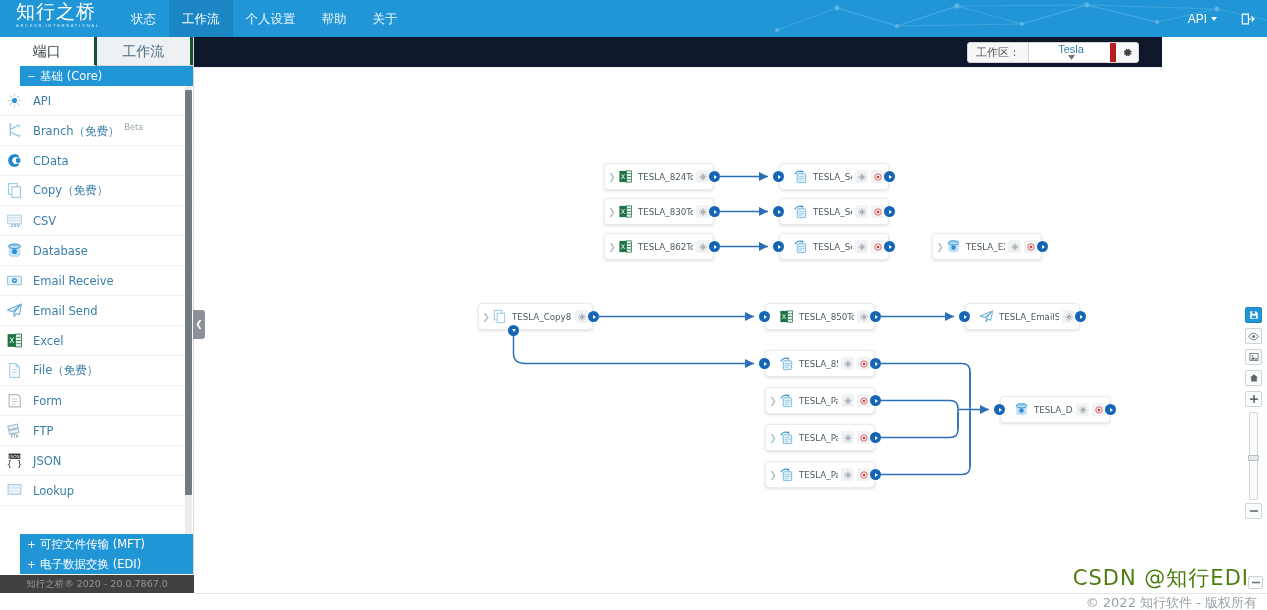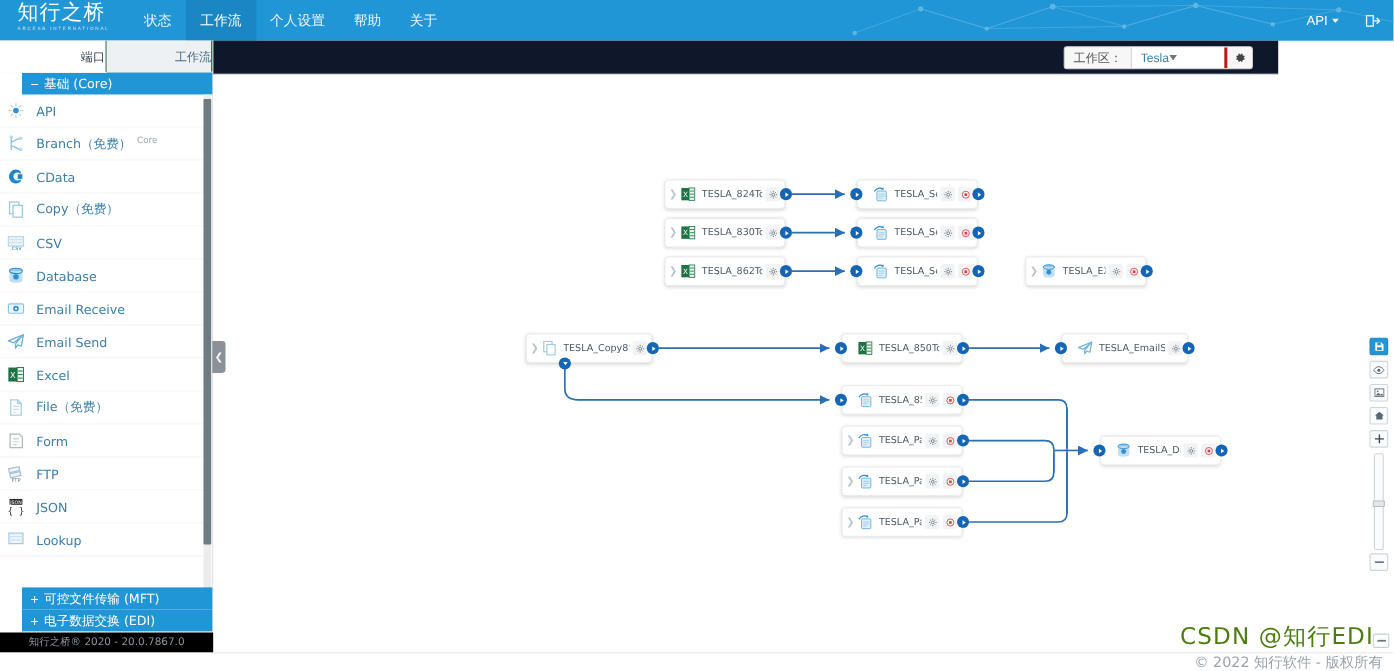--- a/index.html
+++ b/index.html
@@ -26,53 +26,53 @@
   }
   .nav-item.active { background:#1b86c4; color:#fff; }
   .hdr-right { position:absolute; right:12px; top:0; height:37px; display:flex; align-items:center; gap:24px; }
   .api-drop { color:#fff; font-size:12px; cursor:pointer; }
   .caret { display:inline-block; margin-left:4px; border-left:3.5px solid transparent; border-right:3.5px solid transparent; border-top:4px solid #fff; vertical-align:middle; }
   .logout-ic { width:14px; height:14px; cursor:pointer; }
 
   
   .sidebar { position:absolute; left:0; top:37px; width:194px; height:556px; background:#fff; border-right:1px solid #d9d9d9; }
   .tabs { display:flex; height:29px; border-bottom:1px solid #d9d9d9; }
-  .tab { flex:1; text-align:right; line-height:29px; font-size:11px; color:#4a6b80; cursor:pointer;
-         background:#edf1f3; border-right:1px solid #14532d; font-family:"DejaVu Sans","Liberation Sans",sans-serif;}
+  .tab { flex:1; text-align:center; line-height:29px; font-size:14px; color:#4a6b80; cursor:pointer;
+         background:#edf1f3; border-right:3px solid #14532d; font-family:"DejaVu Sans","Liberation Sans",sans-serif;}
   .tab.active { background:#fff; color:#2d3d48; border-bottom:1px solid #fff; margin-bottom:-1px; }
   .grp-head {
     height:20px; line-height:20px; background:#2196d6; color:#fff; font-size:11.5px;
     padding-left:7px; cursor:pointer; font-family:"DejaVu Sans","Liberation Sans",sans-serif;margin-left:20px;
   }
   .grp-head .pm { display:inline-block; width:9px; text-align:center; margin-right:4px; font-size:10px; }
   .portlist { position:absolute; left:0; top:49px; width:193px; height:476px; overflow:hidden; }
   .port-row { height:30px; display:flex; align-items:center; border-bottom:1px solid #f0f2f4; padding-left:6px; cursor:pointer; background:#fff; }
   .p-ic { width:18px; height:18px; margin-right:9px; flex:0 0 18px; position:relative; }
   .p-lbl { font-size:11.5px; color:#3b7fa8; font-family:"DejaVu Sans","Liberation Sans",sans-serif; }
   .p-badge { font-size:8px; color:#9aa7b0; margin-left:5px; vertical-align:super; }
   .sb-scroll { position:absolute; right:1px; top:49px; width:7px; height:476px; background:#ececec; }
   .sb-thumb { position:absolute; left:0; top:4px; width:7px; height:405px; background:#6f7b82; border-radius:1px; }
   .grp-bottom { position:absolute; left:0; bottom:19px; width:193px; }
   .collapse-handle {
     position:absolute; left:193px; top:310px; width:12px; height:29px; background:#8a9199;
     border-radius:0 3px 3px 0; color:#fff; font-size:9px; text-align:center; line-height:29px; cursor:pointer; z-index:6;
   }
   .sb-footer {
     position:absolute; left:0; bottom:0; width:194px; height:18px; line-height:18px;
-    text-align:center; font-size:9.5px; color:#8c959b; background:#000000;
+    text-align:center; font-size:9.5px; color:#8c959b; background:#404040;
     font-family:"DejaVu Sans","Liberation Sans",sans-serif;
   }
 
   
   .topstrip { position:absolute; left:194px; top:37px; width:968px; height:31px; background:#0f172a; border-bottom:1px solid #eee; }
   .ws-box { position:absolute; right:23px; top:5px; height:21px; display:flex; align-items:center;
             border:1px solid #d4d4d4; border-radius:3px; background:#f7f7f7; overflow:hidden; }
   .ws-lbl { padding:0 8px; font-size:11px; color:#555; line-height:19px; font-family:"DejaVu Sans","Liberation Sans",sans-serif;}
-  .ws-sel { width:88px; height:19px; background:#fff; border-left:1px solid #d4d4d4; border-right:3px solid #b91c1c;
-            display:flex; align-items:center; justify-content:flex-start; padding:0 5px 0 8px; cursor:pointer; }
+  .ws-sel { width:88px; height:19px; background:#fff; border-left:1px solid #d4d4d4; border-right:6px solid #b91c1c;
+            display:flex; align-items:center; justify-content:flex-start; padding:0 5px 0 8px; cursor:pointer;flex-direction:column; }
   .ws-sel span { font-size:11px; color:#3b7fa8; }
   .ws-gear { width:22px; height:19px; display:flex; align-items:center; justify-content:center; cursor:pointer; background:#f7f7f7; }
 
   
   .canvas { position:absolute; left:194px; top:68px; width:1073px; height:525px; background:#fff; overflow:hidden; }
   .wires { position:absolute; left:0; top:0; width:1073px; height:525px; }
 
   .node {
     position:absolute; height:27px; background:#fff; border:1px solid #e9ecef; border-radius:4px;
     box-shadow:0 1px 3px rgba(0,0,0,.13); display:flex; align-items:center; padding:0 4px 0 2px; z-index:3;
@@ -181,21 +181,21 @@
           <span class="p-ic"><svg width="17" height="17" viewBox="0 0 16 16">
               <g stroke="#8fc2e0" stroke-width="1.2" fill="none">
                 <path d="M4 2.5v11"></path>
                 <path d="M4 6.5c4 0 4-3 8-3"></path>
                 <path d="M4 10c4 0 4 3 8 3"></path>
               </g>
               <circle cx="4" cy="2.5" r="1.6" fill="#bcdcee"></circle>
               <circle cx="12" cy="3.5" r="1.6" fill="#bcdcee"></circle>
               <circle cx="12" cy="13" r="1.6" fill="#bcdcee"></circle>
             </svg></span>
-          <span class="p-lbl">Branch（免费）<span class="p-badge">Core</span></span>
+          <span class="p-lbl">Branch（免费）<span class="p-badge">Beta</span></span>
         </div>
         <div class="port-row">
           <span class="p-ic"><svg width="17" height="17" viewBox="0 0 16 16">
               <path d="M12 3.5A6 6 0 1 0 12 12.5L12 10A3.4 3.4 0 1 1 12 6z" fill="#1f86c9"></path>
               <rect x="9.5" y="6" width="4" height="4" fill="#1f86c9"></rect>
             </svg></span>
           <span class="p-lbl">CData</span>
         </div>
         <div class="port-row">
           <span class="p-ic"><svg width="17" height="17" viewBox="0 0 16 16">

